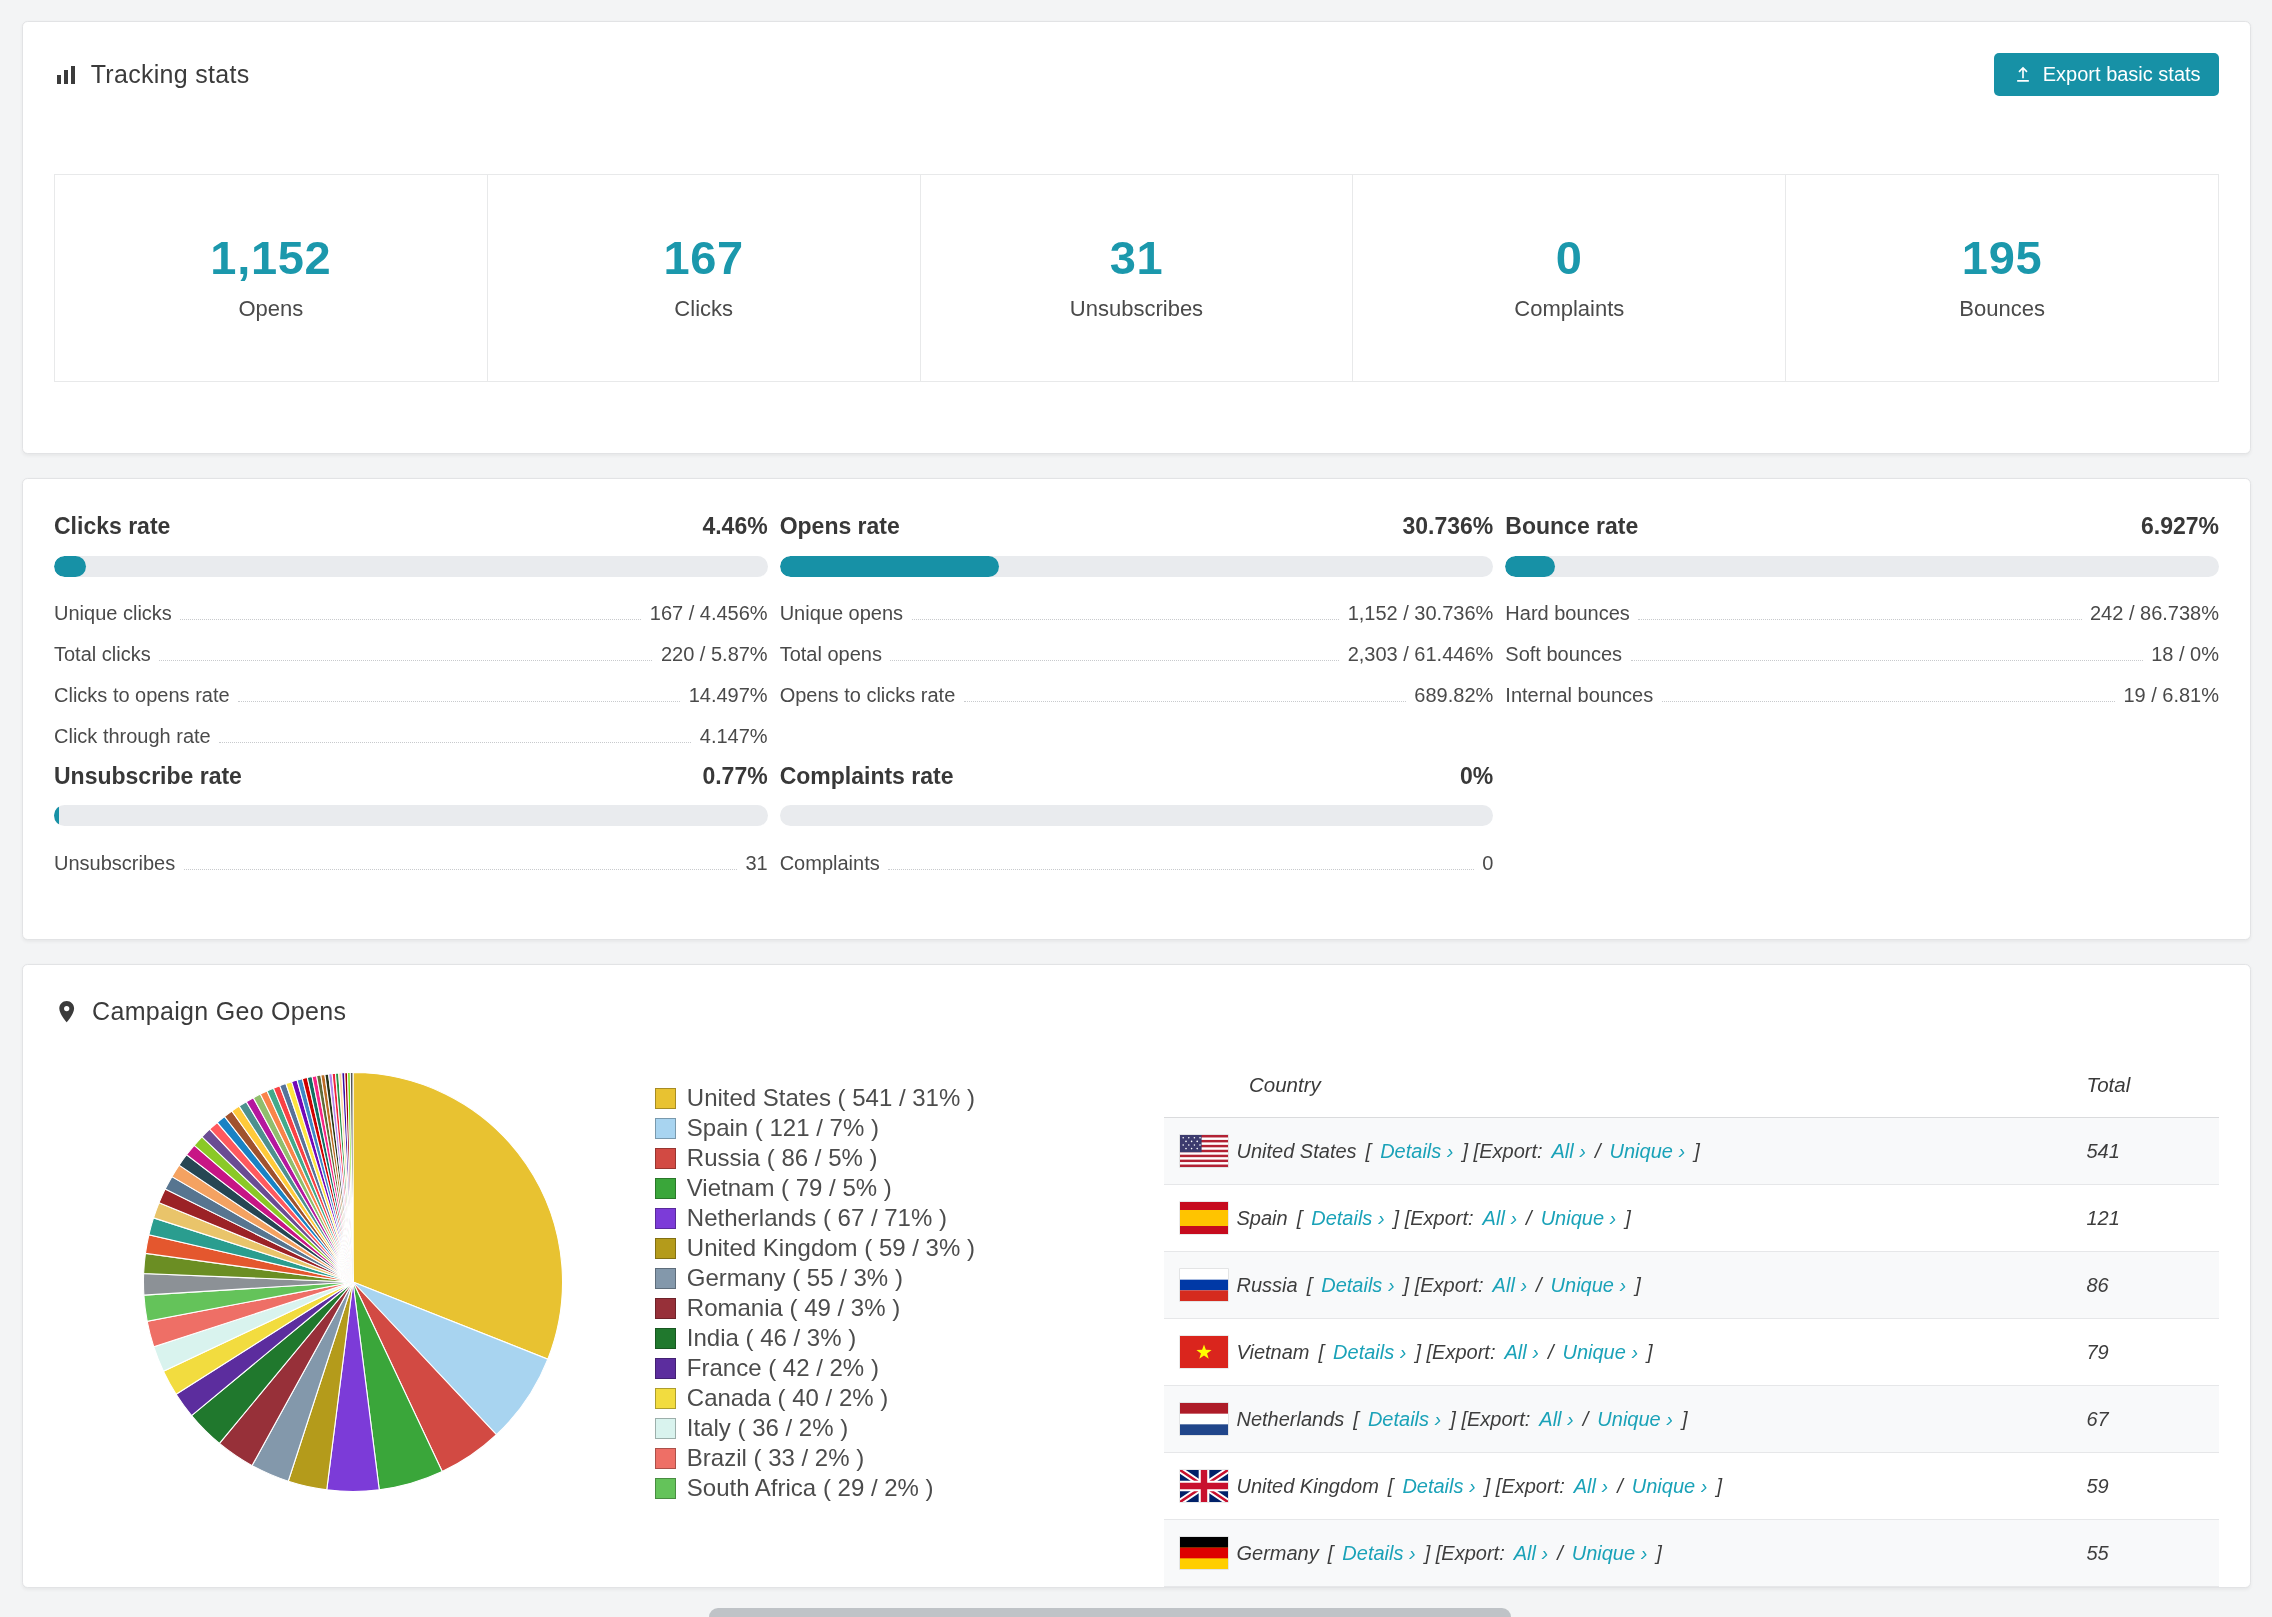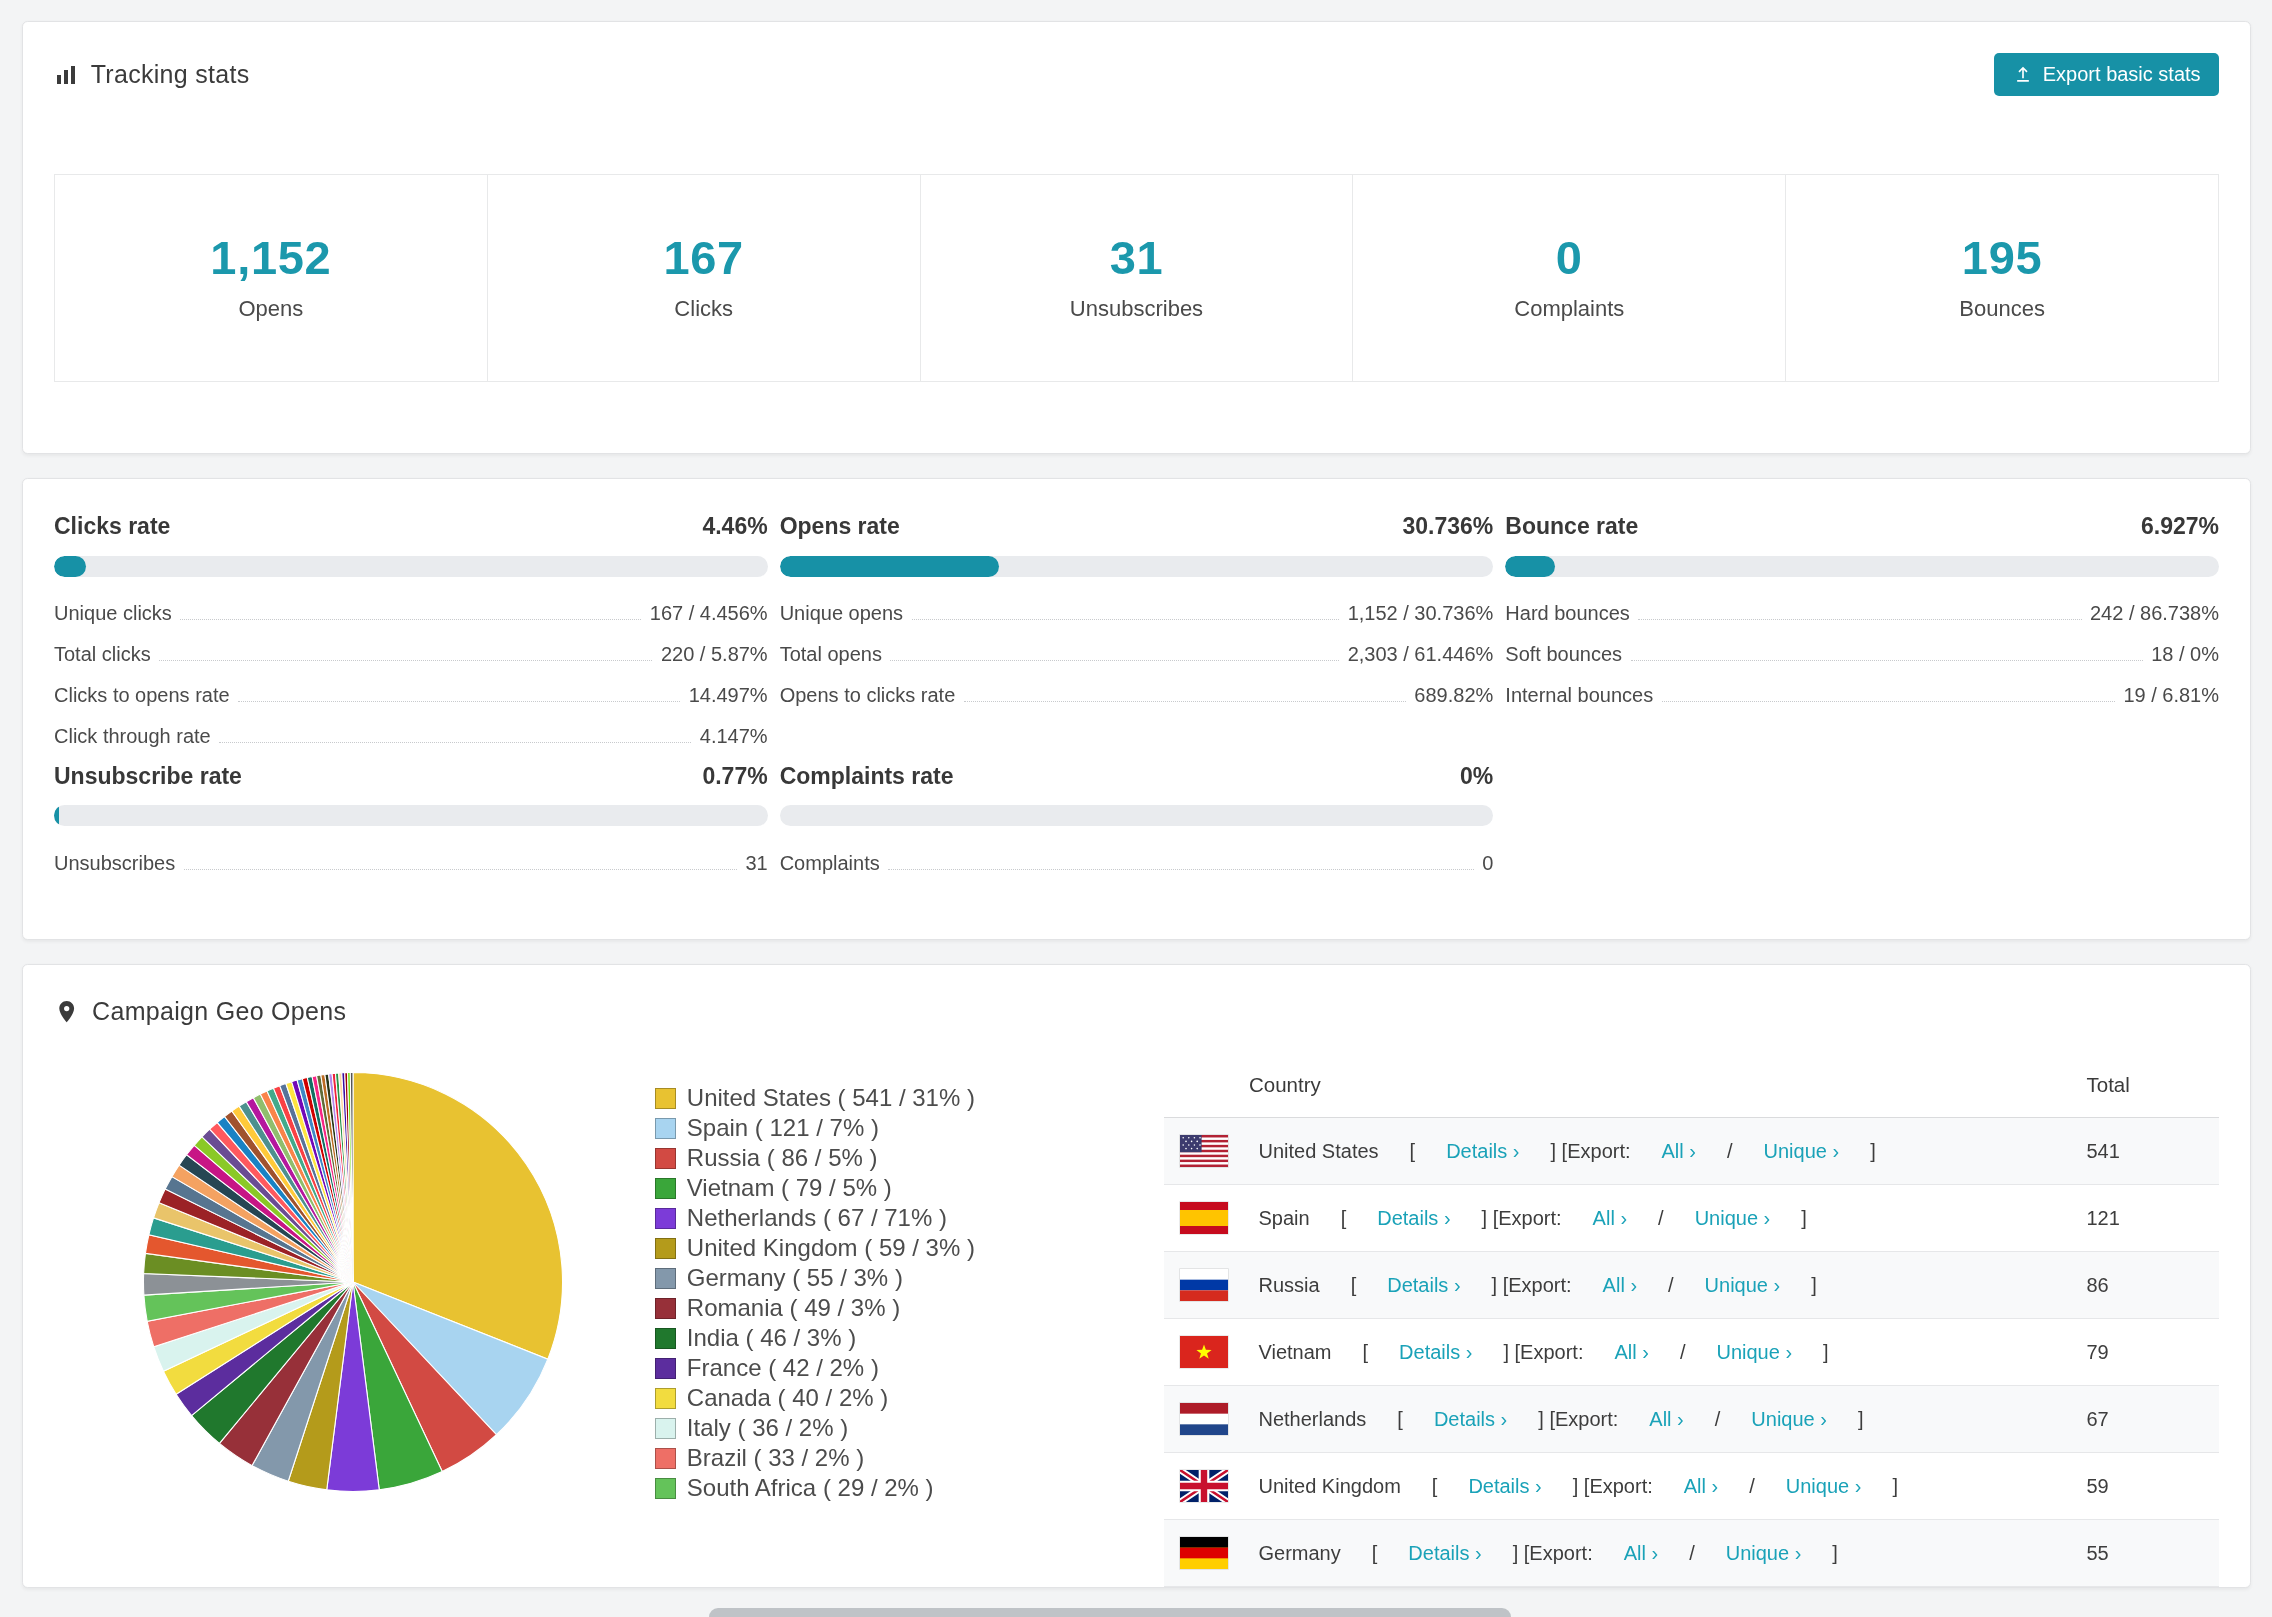--- a/index.html
+++ b/index.html
@@ -40,28 +40,28 @@
   .rr-leader { flex:1; border-bottom:1.4px dotted #c8cacd; margin:0 8.5px 7.8px 8.5px; height:0.7px; }
   
   .card3 { padding:32px 31px 0; }
   .geo-content { display:flex; align-items:flex-start; margin-top:20px; }
   .pie-wrap { width:432px; height:432px; margin-left:83px; margin-top:20px; flex:none; }
   .pie-wrap svg { width:100%; height:100%; display:block; }
   .legend { margin-left:86px; margin-top:37px; flex:none; width:395px; }
   .legend-item { display:flex; align-items:center; height:30px; font-size:24px; color:#4c4c4c; }
   .legend-swatch { width:20.5px; height:20.5px; margin-right:11.3px; border:0.7px solid rgba(0,0,0,.28); flex:none; }
   .geo-table-wrap { flex:1; margin-left:114px; margin-top:4.2px; }
-  table { width:100%; border-collapse:collapse; font-size:20px; color:#3d3d3d; }
+  table { width:100%; border-collapse:collapse; font-size:20px; color:#3d3d3d;font-style:italic; }
   thead th { text-align:left; font-weight:400; font-size:20.5px; color:#3a3a3a;
              padding:22.6px 0 20px 15.5px; border-bottom:0.7px solid #dadbdd; }
   thead th:first-child { padding-left:85px; }
   th.total-col, td.total-cell { width:148px; }
   tbody td { padding:17px 0 17px 15.5px; border-bottom:0.7px solid #e6e7e9; }
   tbody tr:nth-child(odd) { background:#f8f9fa; }
-  .country-cell { display:flex; align-items:center; gap:31px; }
+  .country-cell { display:flex; align-items:center; gap:9px; }
   .flag { width:48px; height:32px; flex:none; box-shadow:0 0 0 0.7px rgba(0,0,0,.12); }
   .flag svg { display:block; width:100%; height:100%; }
   .tlink { color:#1aa2b8; cursor:pointer; }
   .icon { display:inline-flex; align-items:center; }
   .h-scroll { position:absolute; left:709px; top:1608px; width:802px; height:18.4px;
               background:#bfc3c7; border-radius:9.2px; }
 </style>
 </head>
 <body>
 

